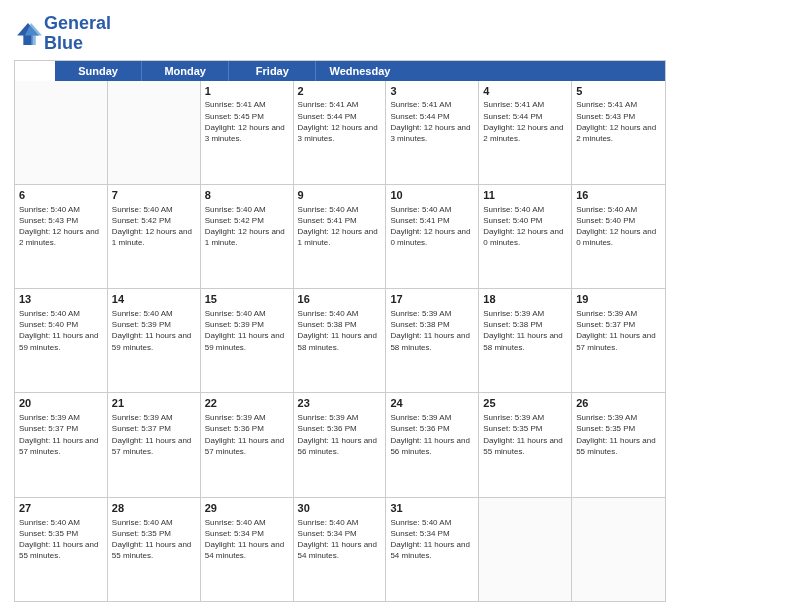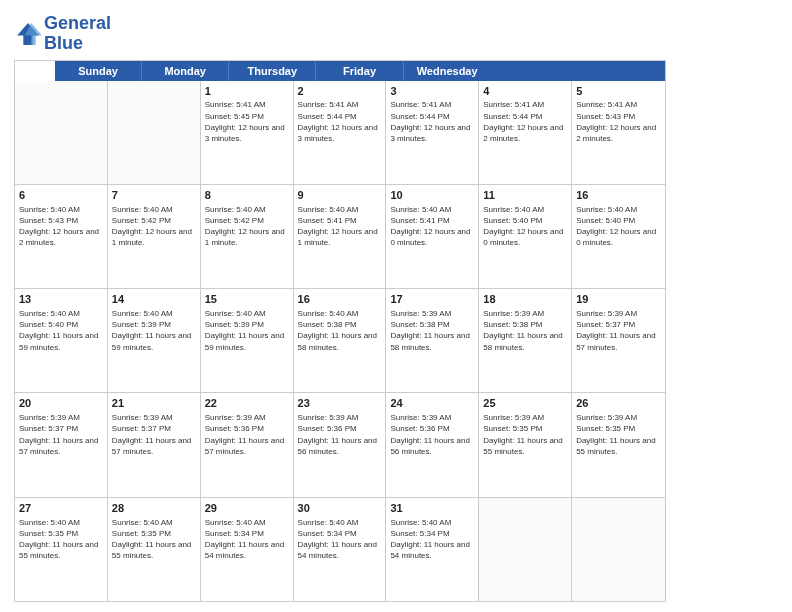--- a/index.html
+++ b/index.html
@@ -128,21 +128,20 @@
     <div class="title-block">
       <h1></h1>
       <h2></h2>
     </div>
   </div>
 
   <div class="calendar">
     <div class="cal-header-row">
     <div class="cal-header-cell">Sunday</div>
         <div class="cal-header-cell">Monday</div>
-        <div class="cal-header-cell">Thursday</div>
         <div class="cal-header-cell">Friday</div>
         <div class="cal-header-cell">Wednesday</div>
       </div>
     <div class="cal-body">
     <div class="cal-week">
           <div class="cal-cell empty"></div>
           <div class="cal-cell empty"></div>
           <div class="cal-cell">
             <span class="day-num">1</span>
             <div class="cell-text" style="white-space: pre-line;">Sunrise: 5:41 AM

